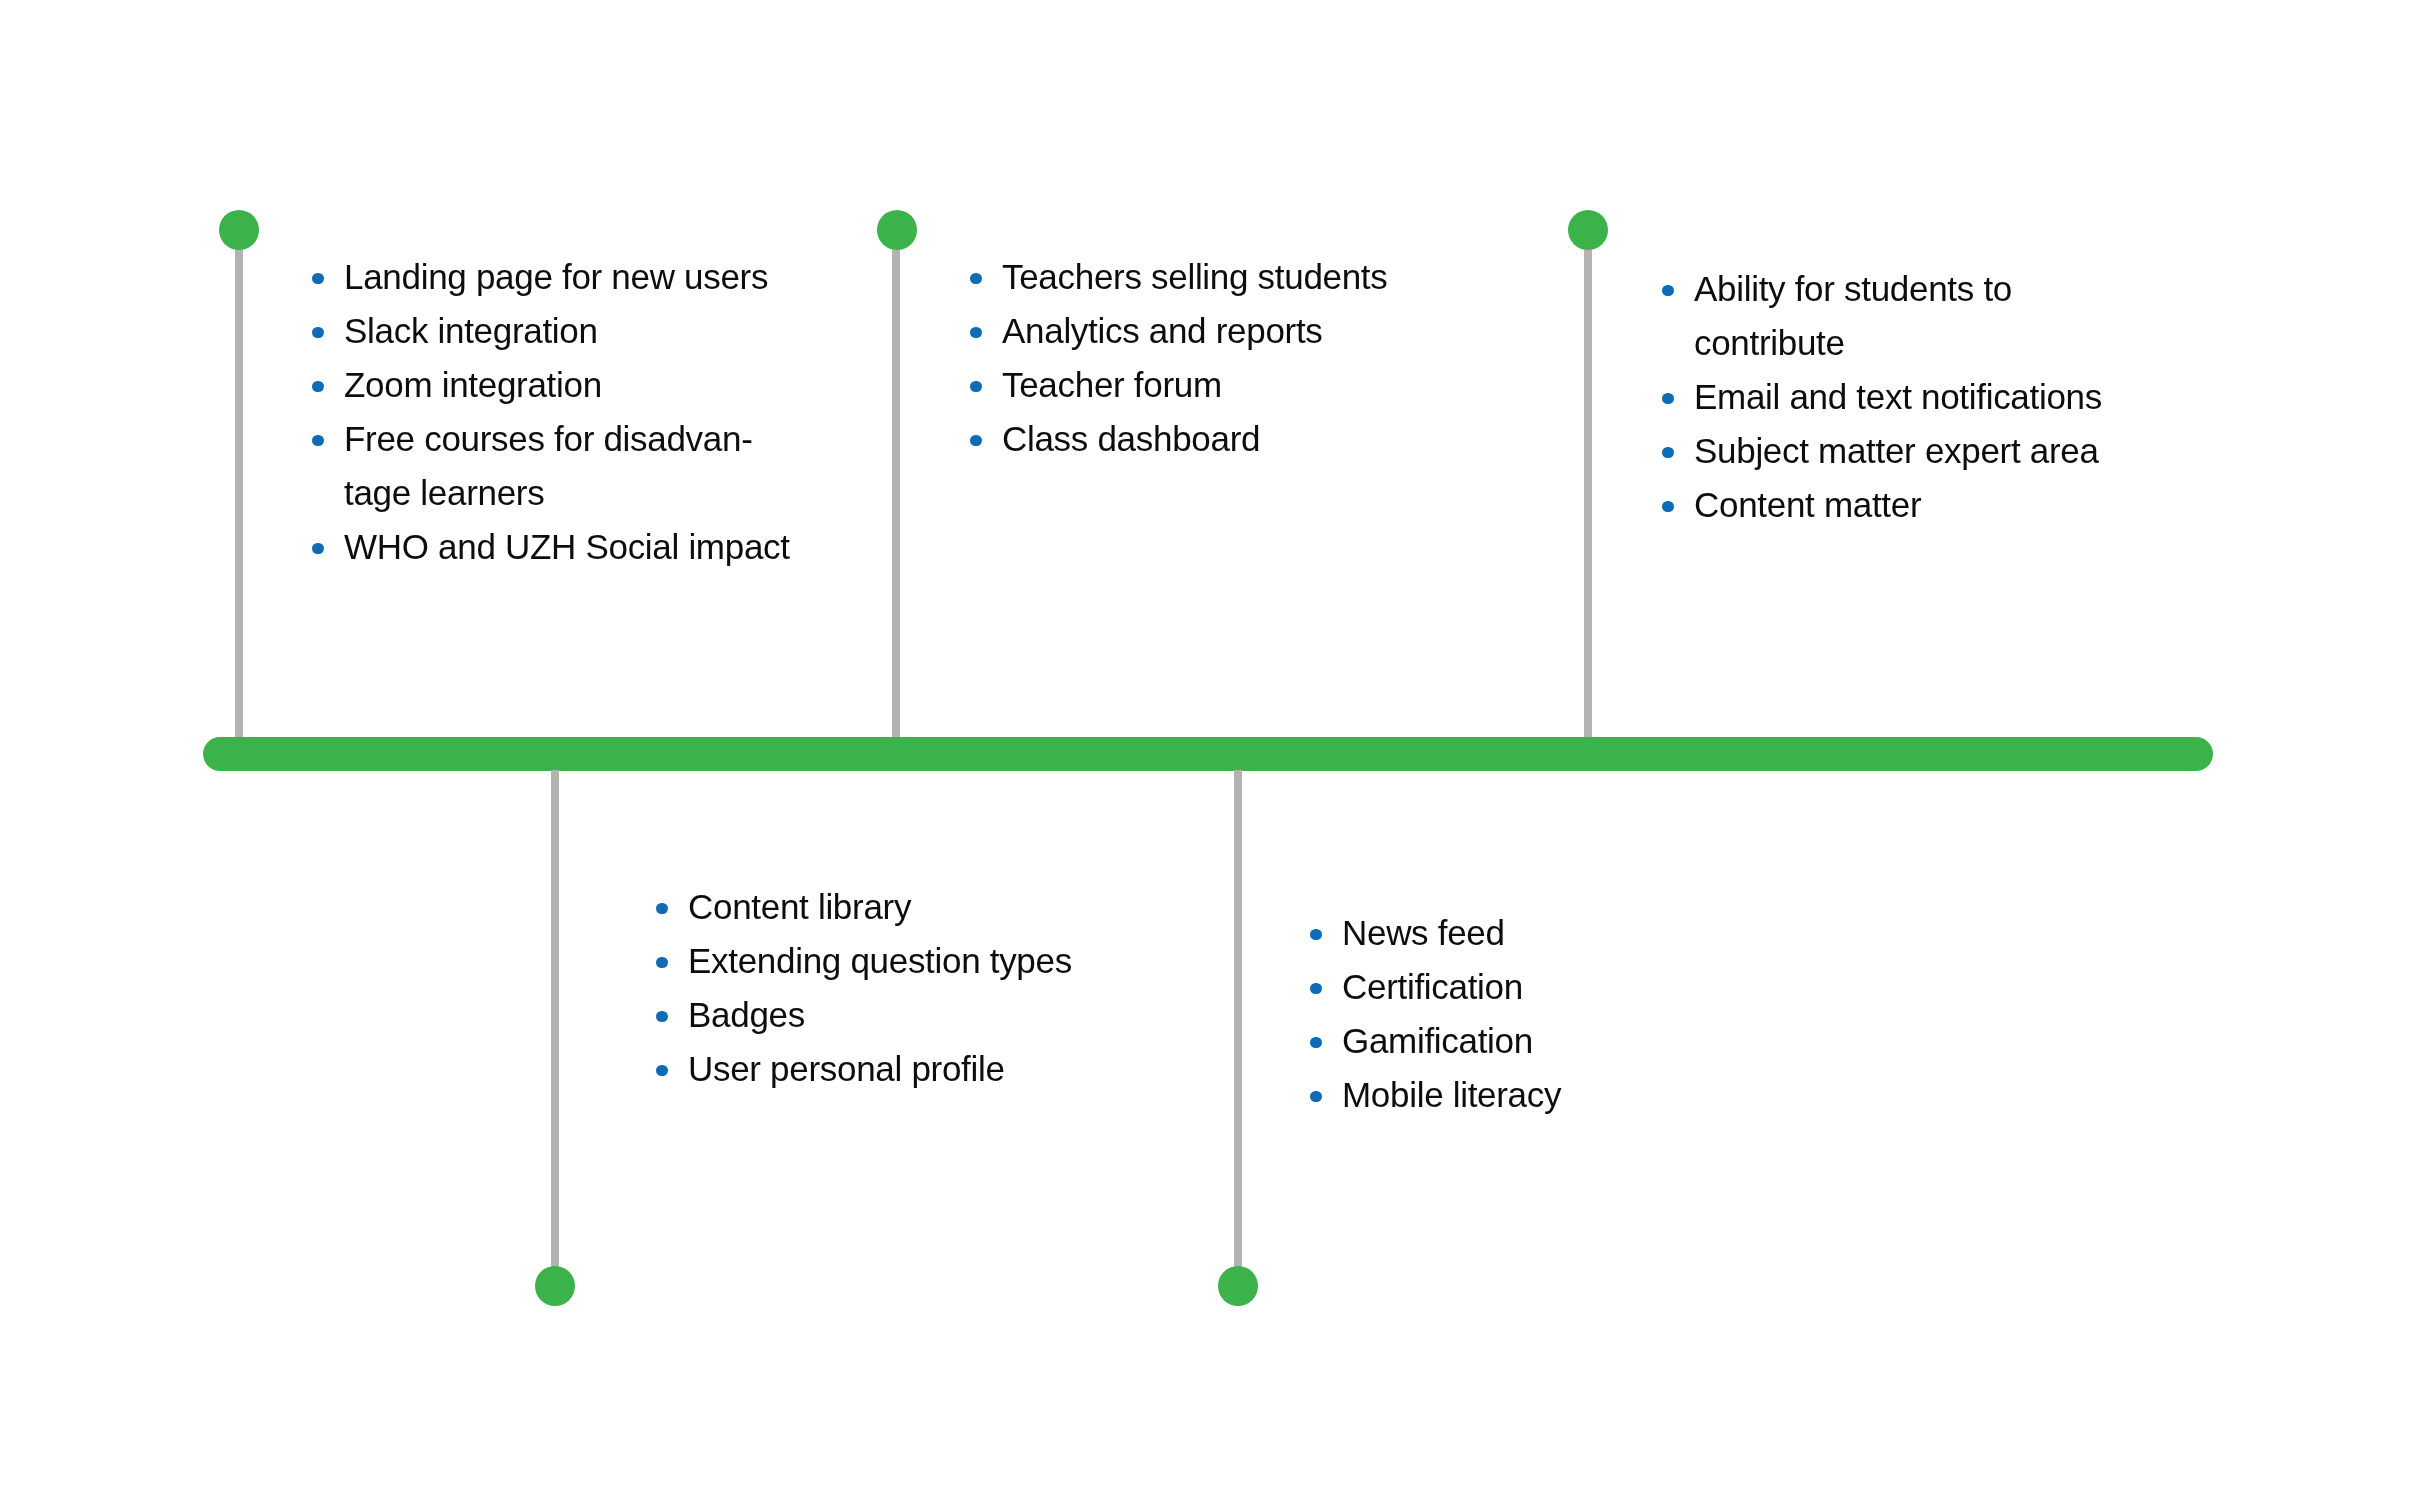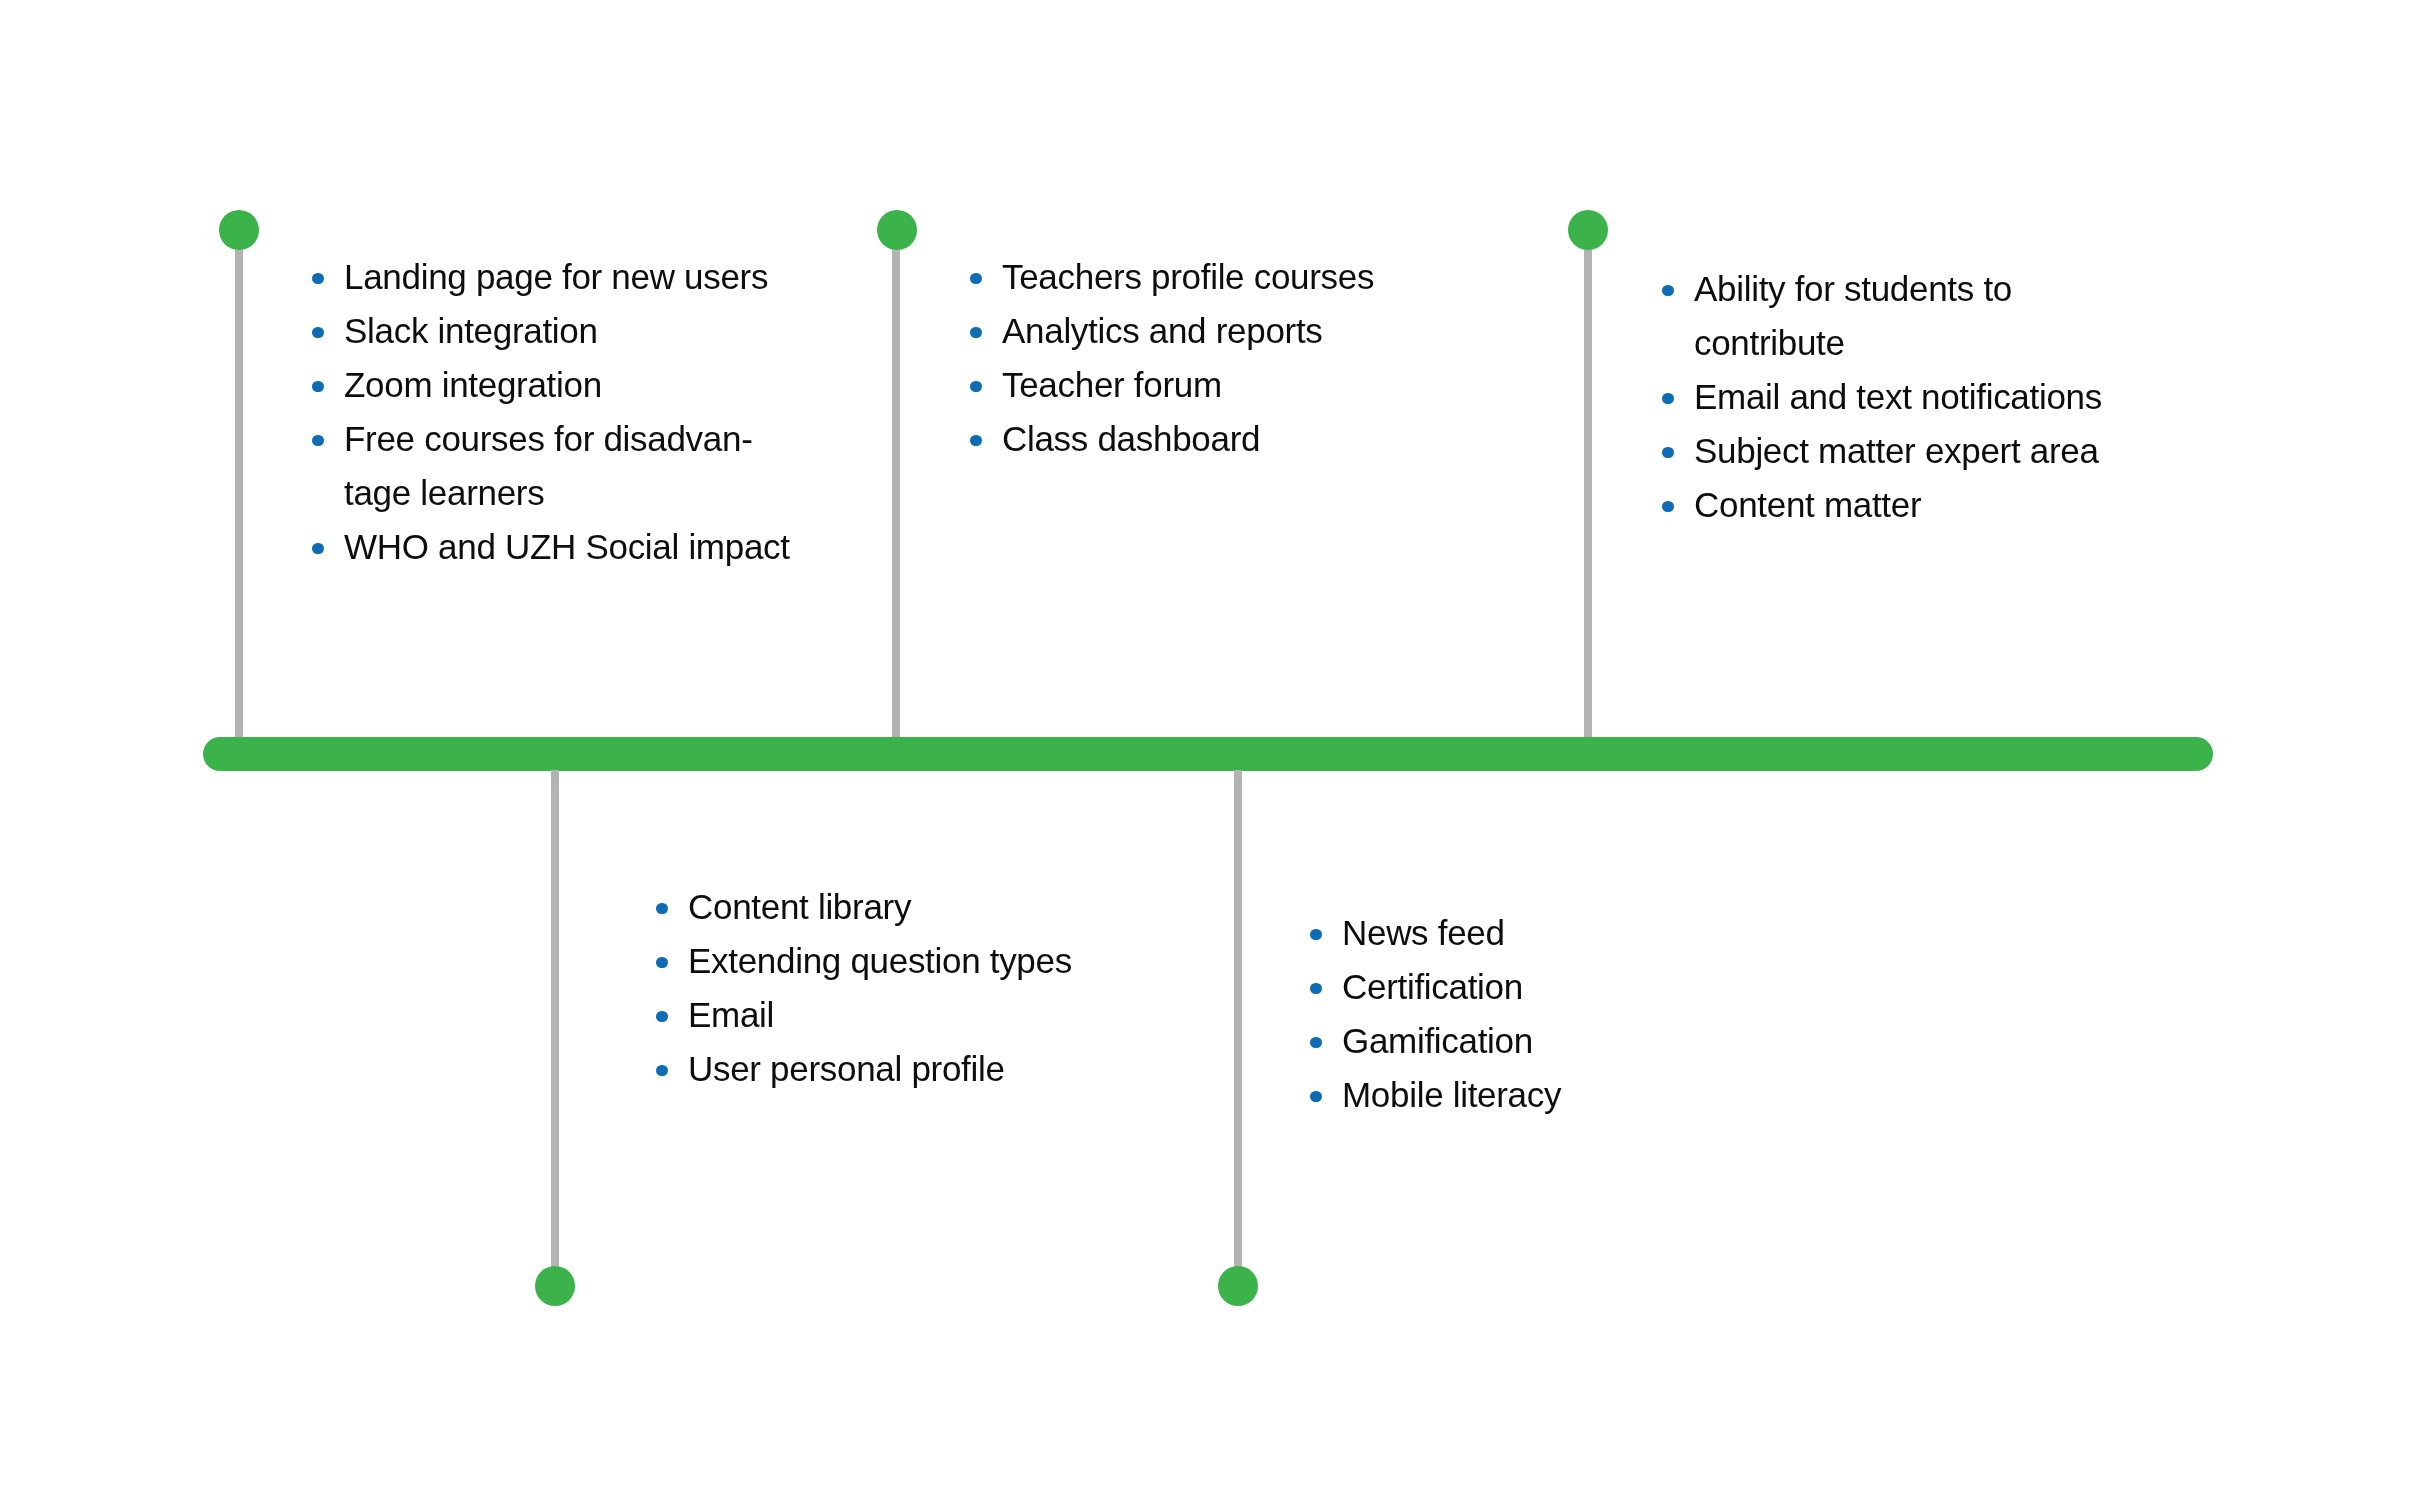--- a/index.html
+++ b/index.html
@@ -108,21 +108,21 @@
       <li><span class="dot"></span><span>Free courses for disadvan-
 tage learners</span></li>
       <li><span class="dot"></span><span>WHO and UZH Social impact</span></li>
     </ul>
   </div>
 
   <div class="marker" style="left:877px; top:210px;"></div>
   <div class="stem stem-up" style="left:892px; top:250px; height:487px;"></div>
   <div class="branch" id="branch-top-2">
     <ul>
-      <li><span class="dot"></span><span>Teachers profile courses</span></li>
+      <li><span class="dot"></span><span>Teachers selling students</span></li>
       <li><span class="dot"></span><span>Analytics and reports</span></li>
       <li><span class="dot"></span><span>Teacher forum</span></li>
       <li><span class="dot"></span><span>Class dashboard</span></li>
     </ul>
   </div>
 
   <div class="marker" style="left:1568px; top:210px;"></div>
   <div class="stem stem-up" style="left:1584px; top:250px; height:487px;"></div>
   <div class="branch" id="branch-top-3">
     <ul>
@@ -135,21 +135,21 @@
   </div>
 
   <div class="timeline-bar"></div>
 
   <div class="stem stem-down" style="left:551px; top:770px; height:499px;"></div>
   <div class="marker" style="left:535px; top:1266px;"></div>
   <div class="branch" id="branch-bottom-1">
     <ul>
       <li><span class="dot"></span><span>Content library</span></li>
       <li><span class="dot"></span><span>Extending question types</span></li>
-      <li><span class="dot"></span><span>Email</span></li>
+      <li><span class="dot"></span><span>Badges</span></li>
       <li><span class="dot"></span><span>User personal profile</span></li>
     </ul>
   </div>
 
   <div class="stem stem-down" style="left:1234px; top:770px; height:499px;"></div>
   <div class="marker" style="left:1218px; top:1266px;"></div>
   <div class="branch" id="branch-bottom-2">
     <ul>
       <li><span class="dot"></span><span>News feed</span></li>
       <li><span class="dot"></span><span>Certification</span></li>

